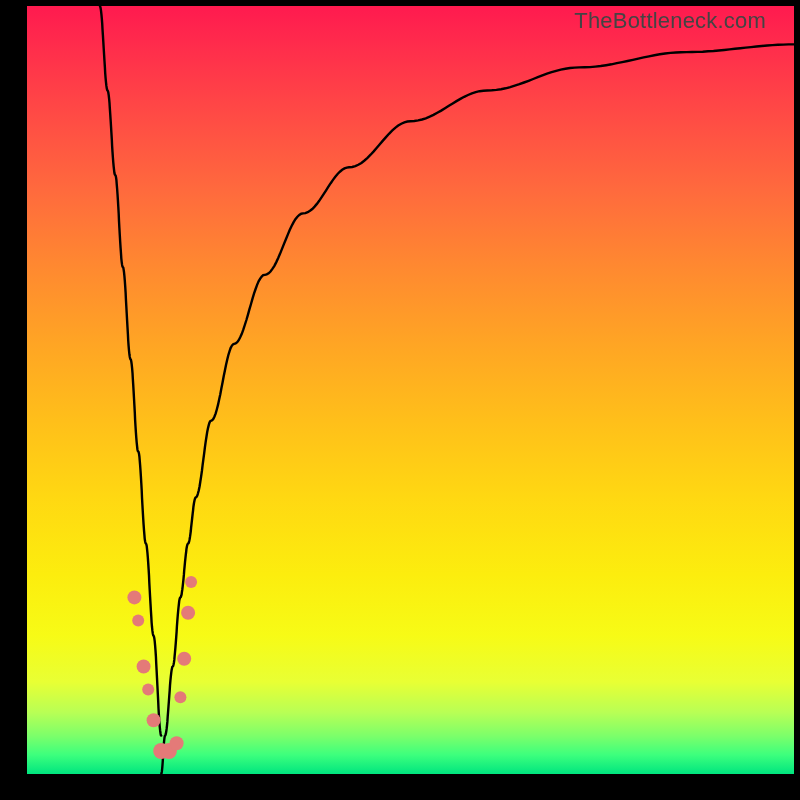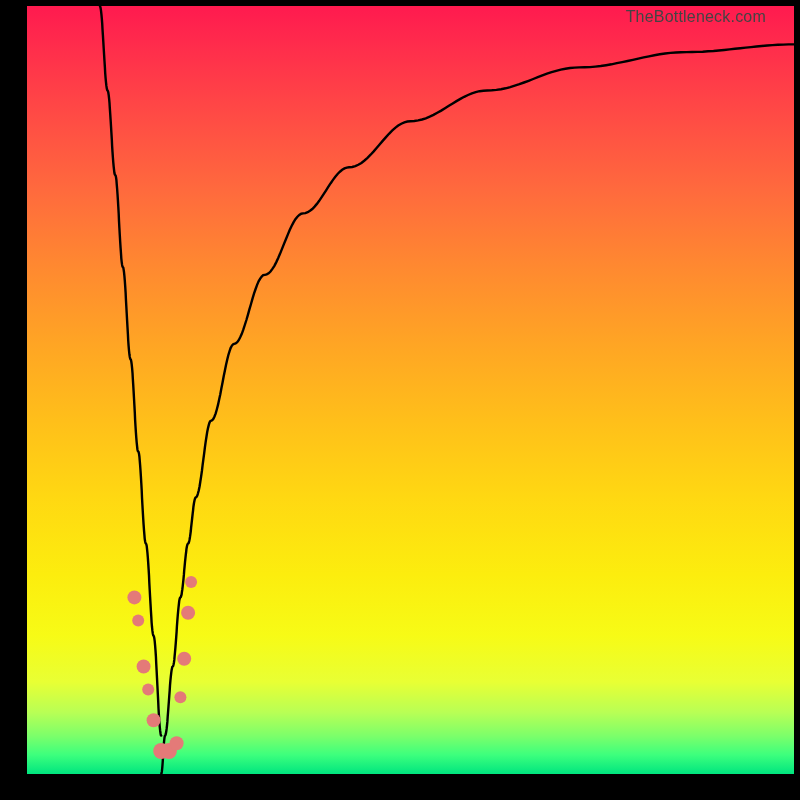--- a/index.html
+++ b/index.html
@@ -45,21 +45,21 @@
       #7dff6a 95%,
       #3dff7d 97.5%,
       #00e57f 100%
     );
   }
   .watermark {
     position: absolute;
     top: 8px;
     right: 34px;
     color: #444;
-    font-size: 16px;
+    font-size: 22px;
     font-weight: 500;
     letter-spacing: 0.2px;
     user-select: none;
   }
   svg.curve {
     position: absolute;
     inset: 0;
     width: 100%;
     height: 100%;
   }

